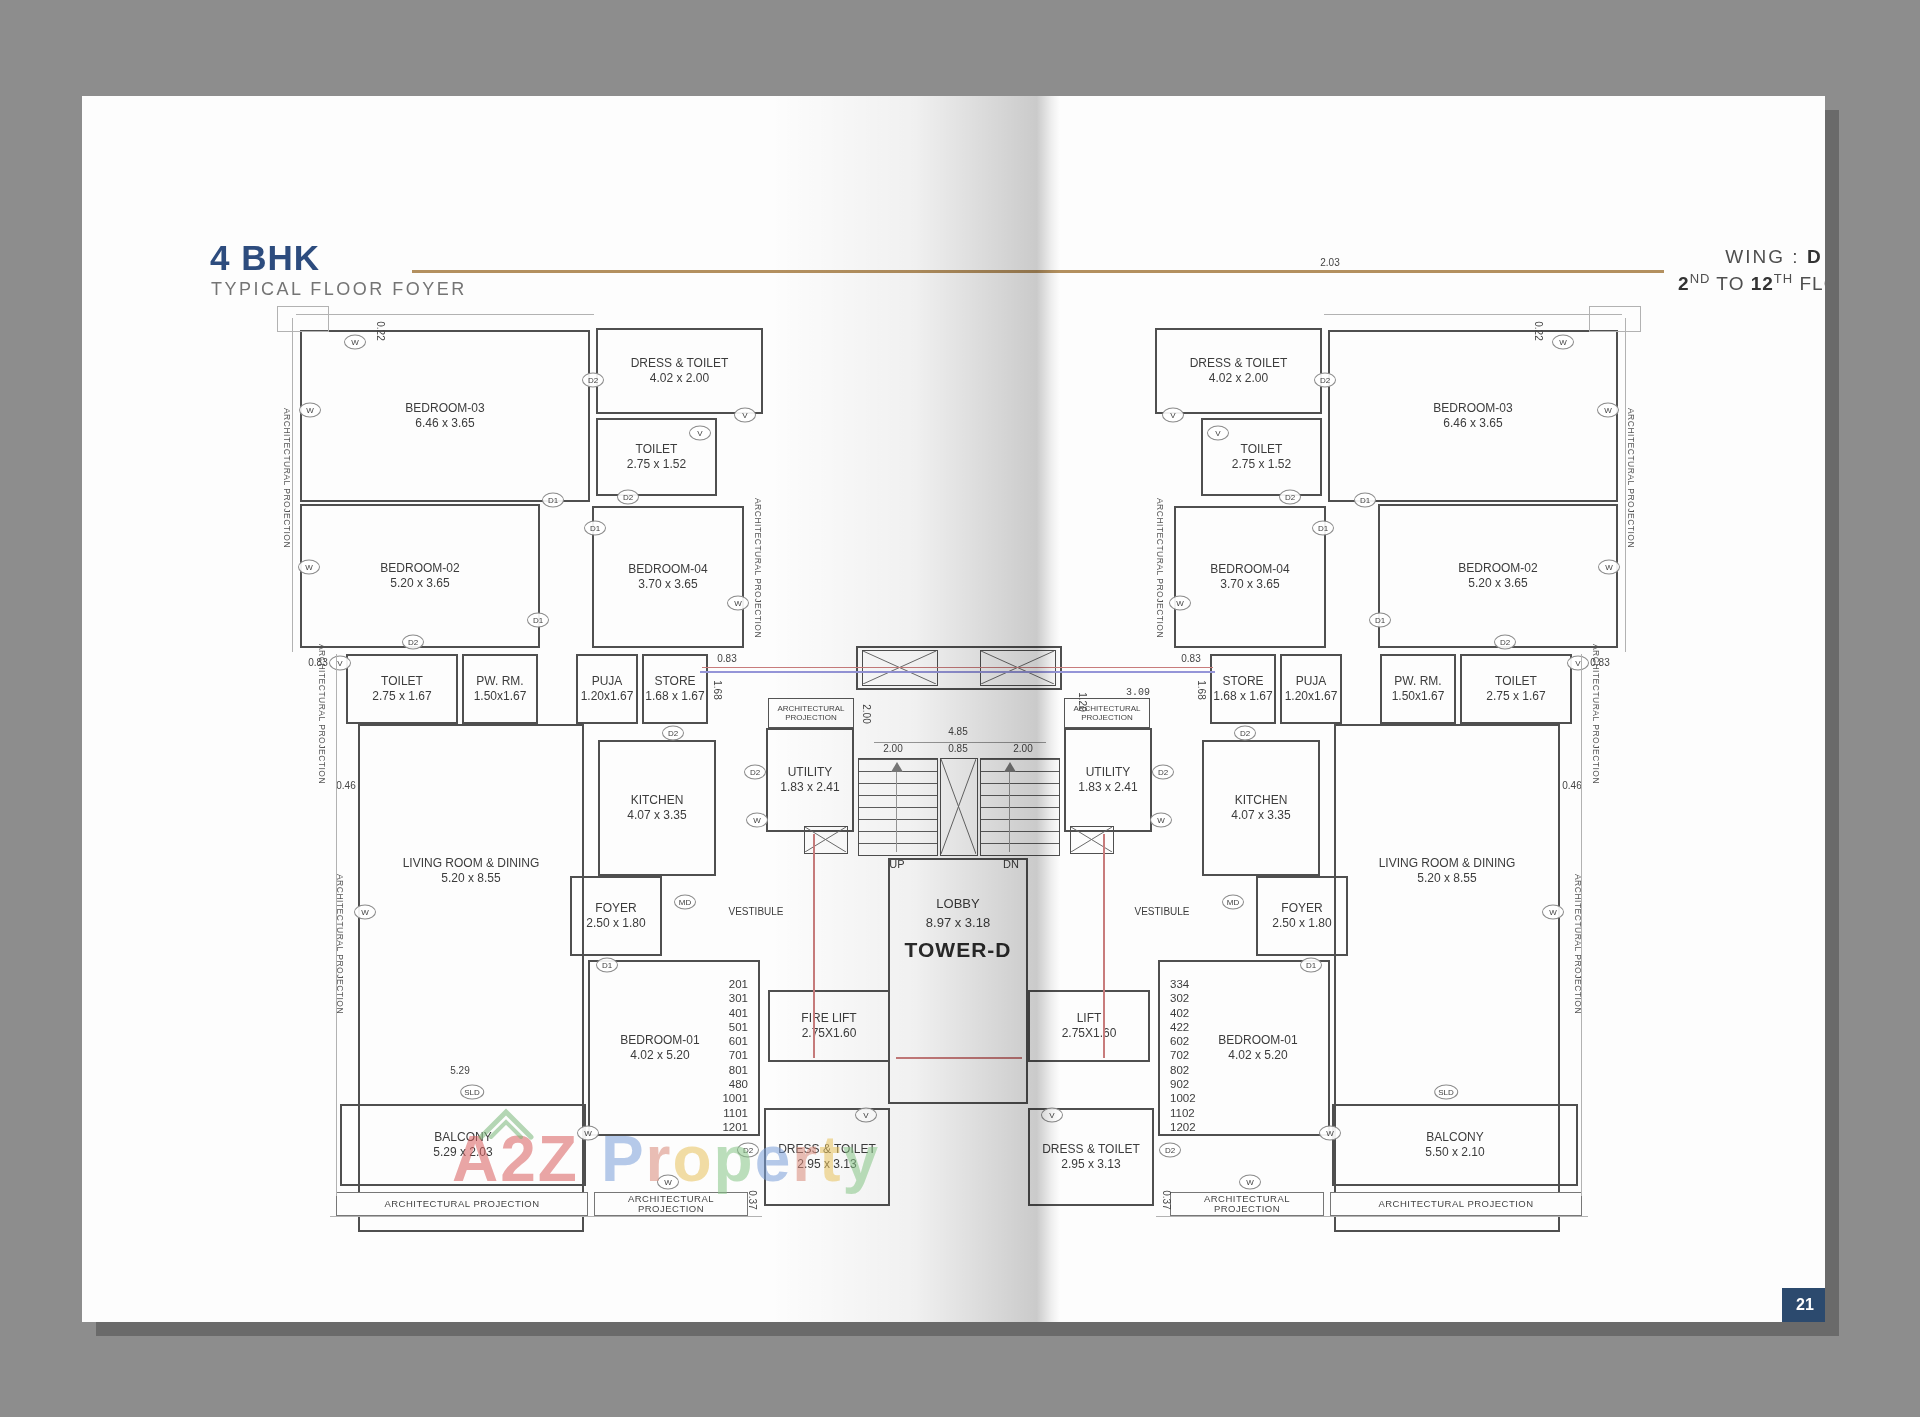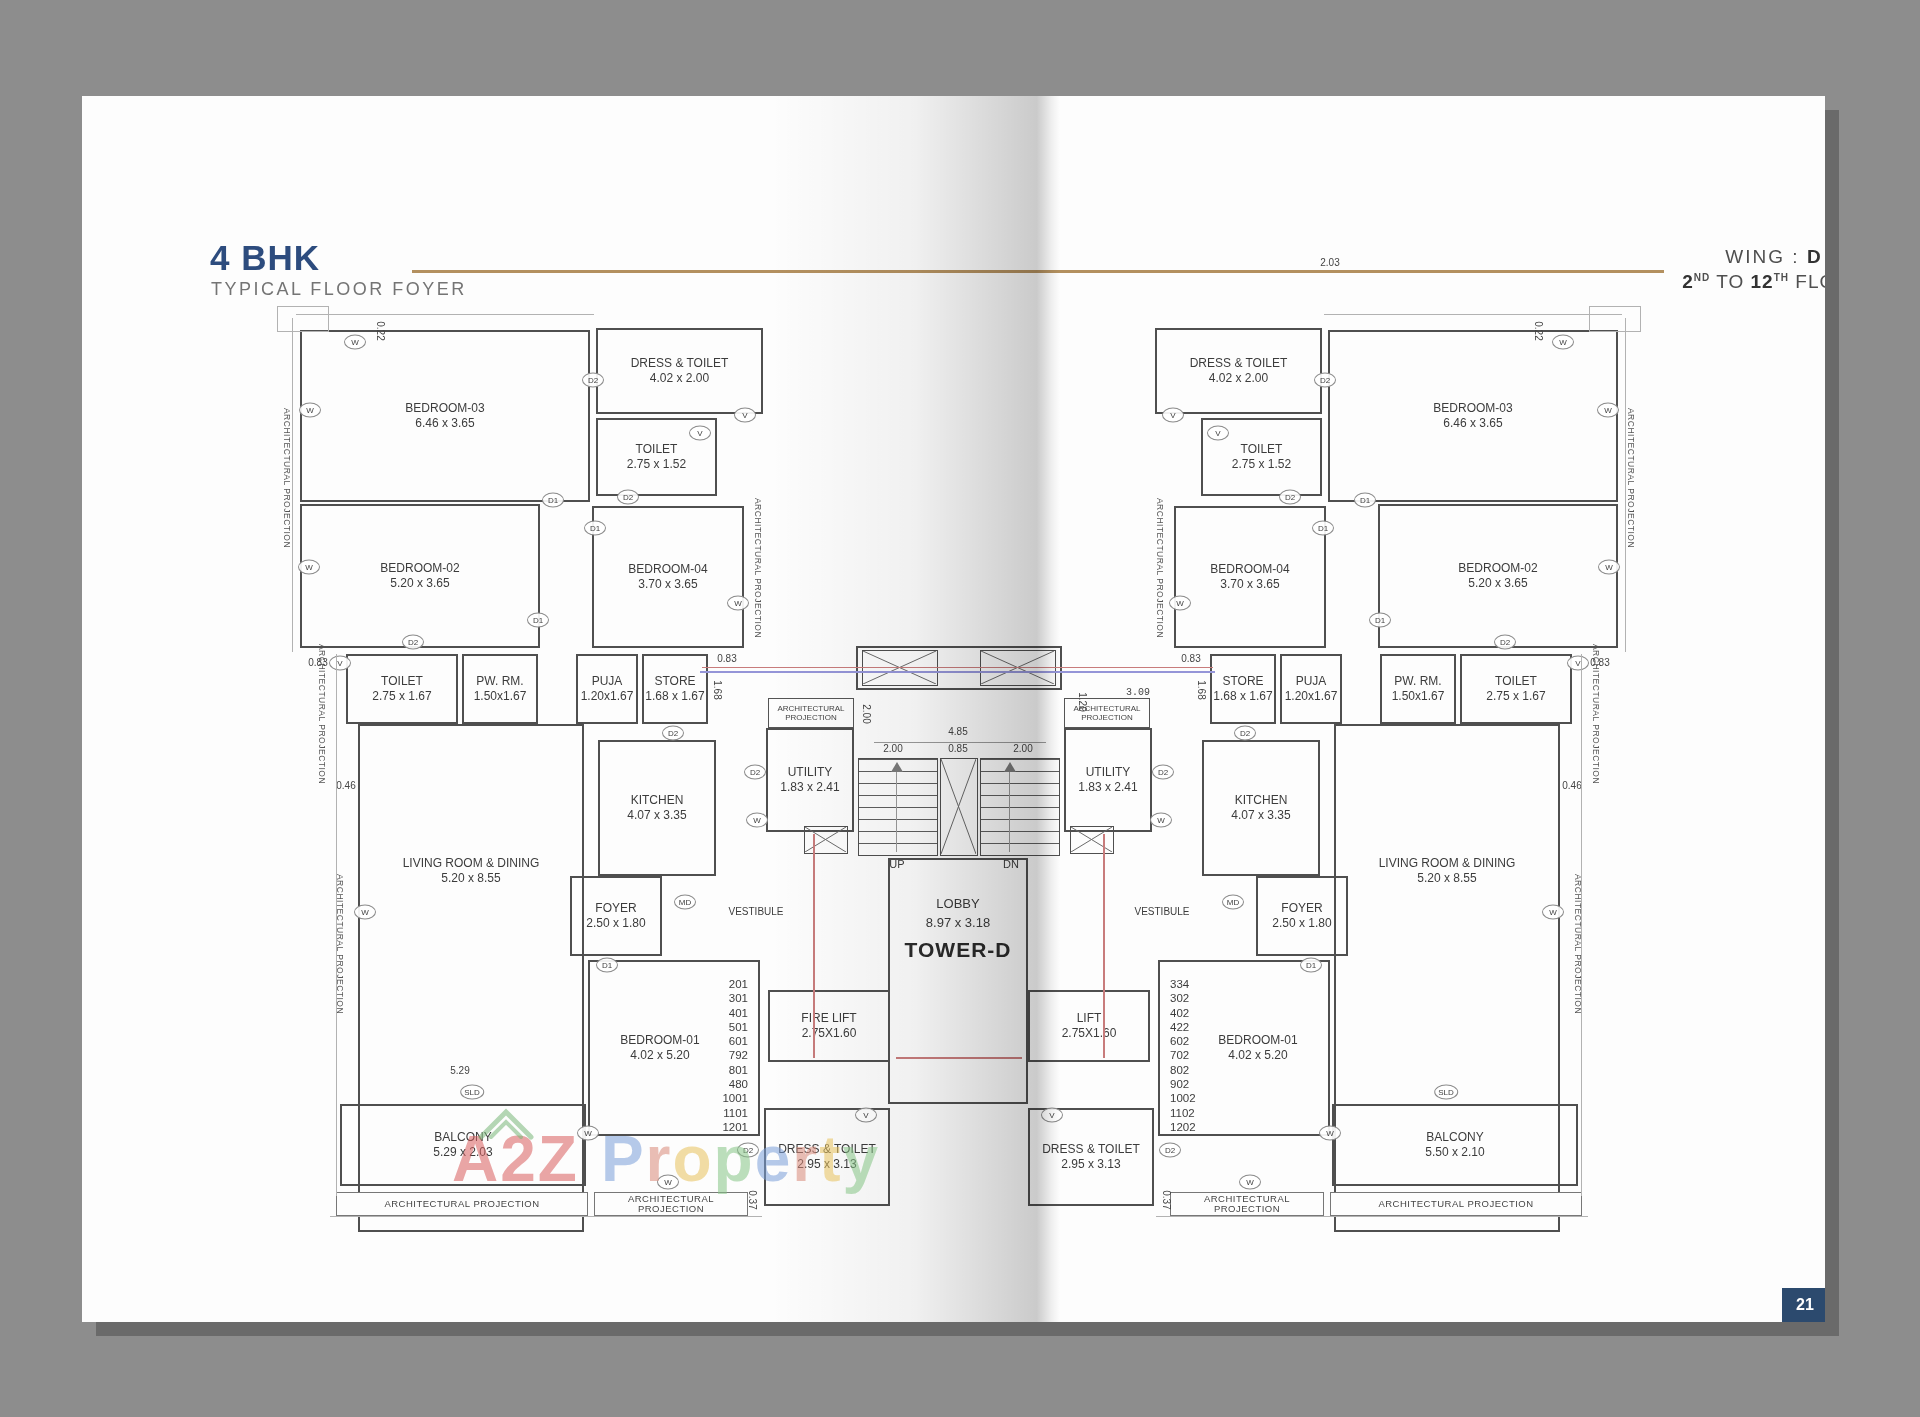--- a/index.html
+++ b/index.html
@@ -8,21 +8,21 @@
         box-shadow:14px 14px 0 #6a6a6a;overflow:hidden;}
   
   .title{position:absolute;left:128px;top:142px;font-size:35px;font-weight:bold;color:#2d4c7e;letter-spacing:1px;}
   .subtitle{position:absolute;left:129px;top:183px;font-size:18px;color:#747474;letter-spacing:2.5px;}
   .goldline{position:absolute;left:330px;top:174px;width:1252px;height:3px;background:#b3905f;}
   .wing{position:absolute;left:1560px;top:150px;width:264px;text-align:center;color:#4f4f4f;}
   .wing .l1{font-size:19px;letter-spacing:2px;}
   .wing .l1 b{color:#333;}
   .wing .l2{font-size:19px;margin-top:3px;letter-spacing:1px;}
   .wing .l2 b{color:#333;}
-  .wing sup{font-size:10px;font-weight:bold;}
+  .wing sup{font-size:13px;font-weight:normal;}
   .badge{position:absolute;width:46px;height:34px;background:#2c4a6e;color:#fff;font-size:16px;
          font-weight:bold;display:flex;align-items:center;justify-content:center;}
   
   .room{position:absolute;border:2px solid #4f4f4f;display:flex;flex-direction:column;
         align-items:center;justify-content:center;text-align:center;color:#3c3c3c;}
   .room .rn{font-size:12px;line-height:15px;white-space:nowrap;}
   .room .rd{font-size:12px;line-height:15px;white-space:nowrap;}
   .flabel{position:absolute;transform:translate(-50%,-50%);color:#3c3c3c;white-space:nowrap;text-align:center;}
   .boxlabel{position:absolute;border:1.5px solid #555;display:flex;align-items:center;justify-content:center;
         text-align:center;font-size:8px;line-height:9px;color:#444;padding:1px;box-sizing:border-box;background:#fdfdfd;}
@@ -298,21 +298,21 @@
         <div class="dim" style="left: 876px; top: 635px;">4.85</div>
         <div class="dim" style="left: 811px; top: 652px;">2.00</div>
         <div class="dim" style="left: 876px; top: 652px;">0.85</div>
         <div class="dim" style="left: 941px; top: 652px;">2.00</div>
         <div class="numcol" style="left: 624px; top: 881px; width: 42px; text-align: right;">
           <div>201</div>
           <div>301</div>
           <div>401</div>
           <div>501</div>
           <div>601</div>
-          <div>792</div>
+          <div>701</div>
           <div>801</div>
           <div>480</div>
           <div>1001</div>
           <div>1101</div>
           <div>1201</div>
         </div>
         <div class="numcol" style="left: 1088px; top: 881px; width: 42px; text-align: left;">
           <div>334</div>
           <div>302</div>
           <div>402</div>

